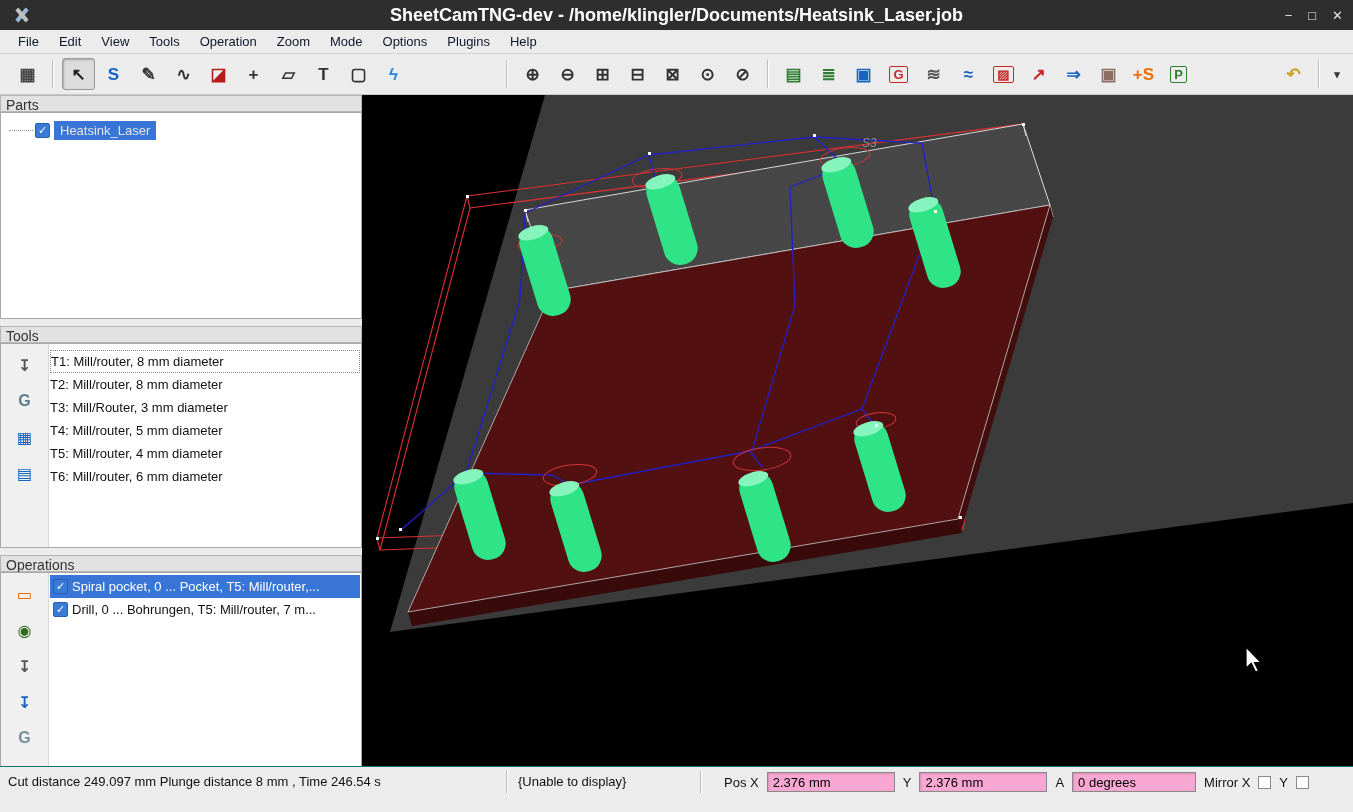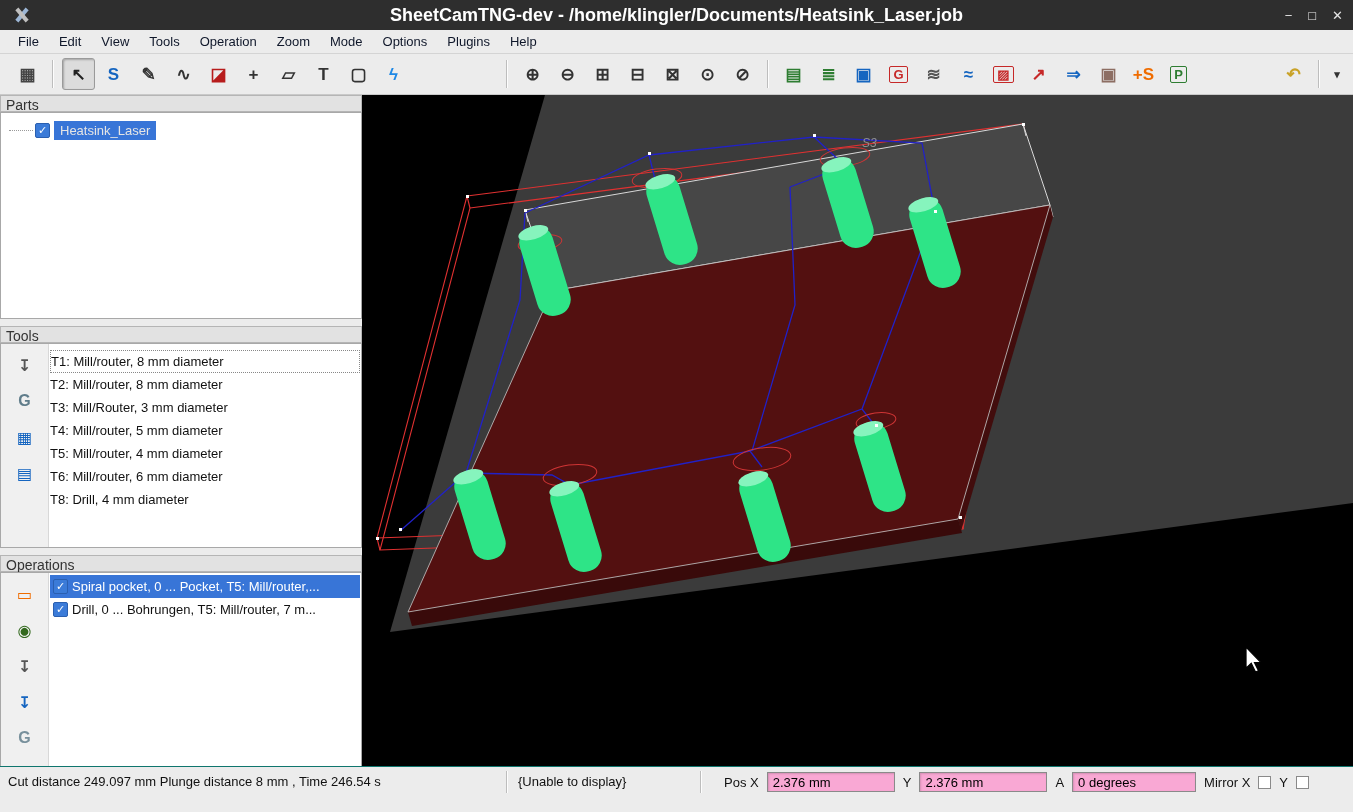--- a/index.html
+++ b/index.html
@@ -242,23 +242,20 @@
         <span class="row-label">T3: Mill/Router, 3 mm diameter</span>
       </div>
     <div class="list-row">
         <span class="row-label">T4: Mill/router, 5 mm diameter</span>
       </div>
     <div class="list-row">
         <span class="row-label">T5: Mill/router, 4 mm diameter</span>
       </div>
     <div class="list-row">
         <span class="row-label">T6: Mill/router, 6 mm diameter</span>
-      </div>
-    <div class="list-row">
-        <span class="row-label">T8: Drill, 4 mm diameter</span>
       </div>
   </div>
 </div>
 
 <div class="panel-hdr hdr-ops">Operations</div>
 <div class="panel-body body-ops">
   <div class="side-strip">
     <span class="side-ico" style="color: rgb(239, 108, 0);">▭</span>
     <span class="side-ico" style="color: rgb(51, 105, 30);">◉</span>
     <span class="side-ico" style="color: rgb(85, 85, 85);">↧</span>

